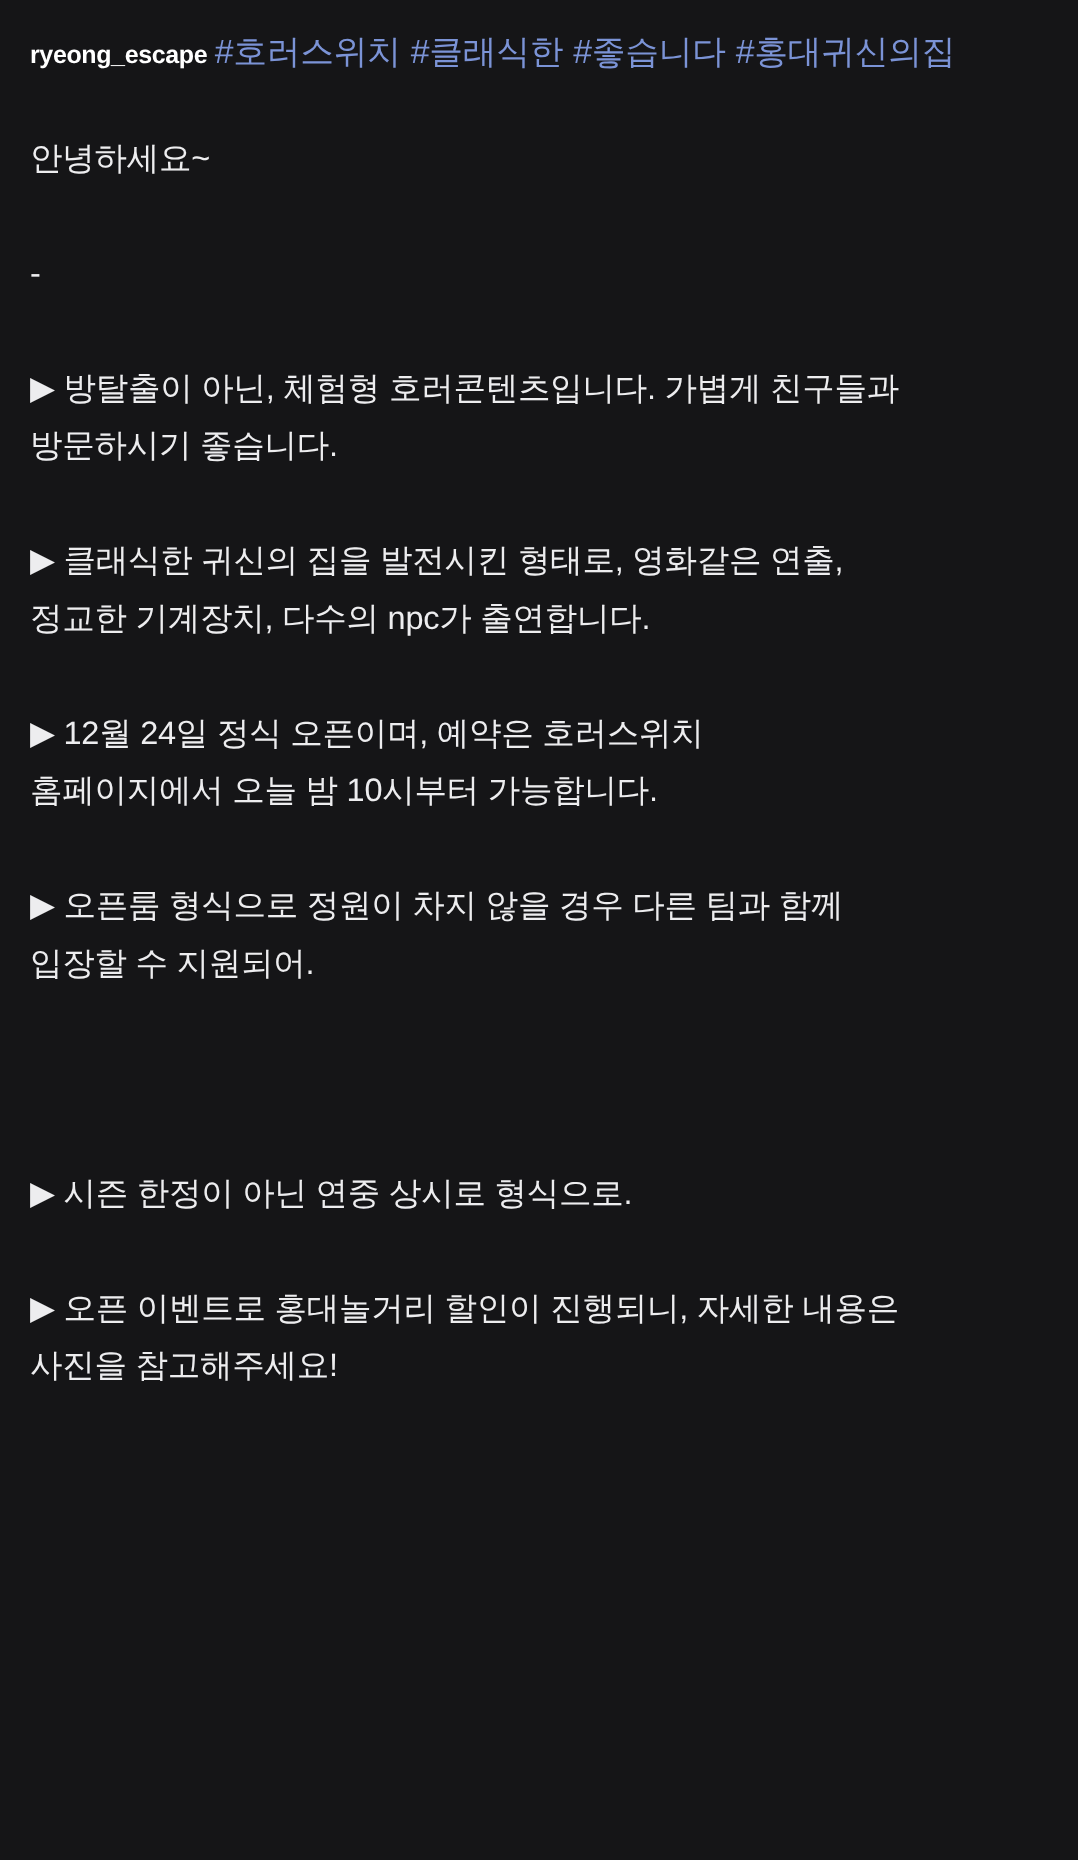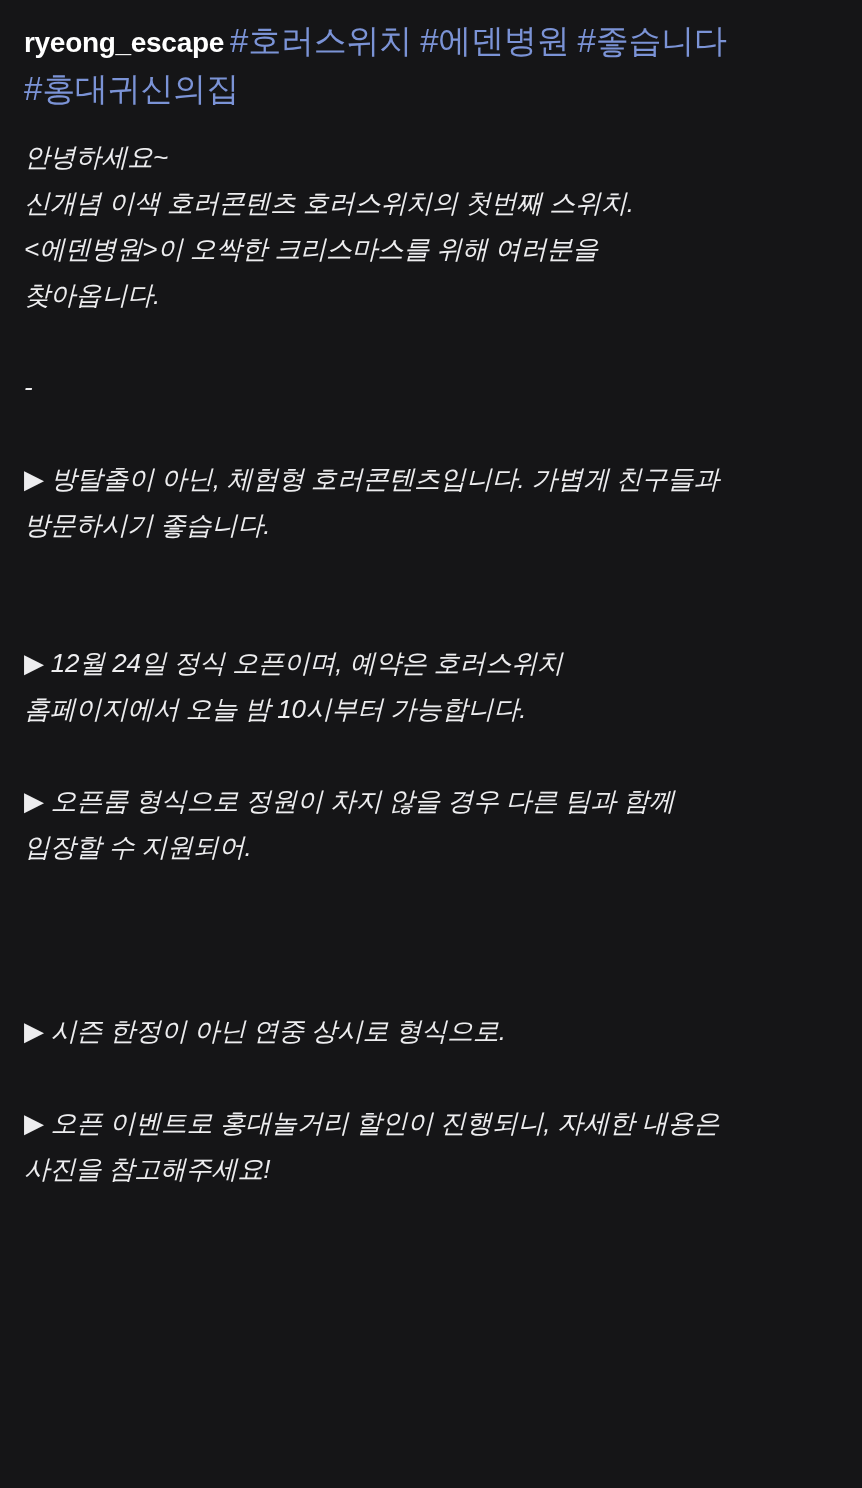--- a/index.html
+++ b/index.html
@@ -23,40 +23,39 @@
     background: #151517;
   }
   .header-line {
     font-size: 27px;
     line-height: 46px;
     letter-spacing: -0.2px;
     word-break: break-word;
   }
   .username {
     font-weight: bold;
-    font-size: 28px;
+    font-size: 20px;
     color: #ffffff;
     margin-right: 6px;
     letter-spacing: -0.3px;
   }
   .hashtag {
     color: #7b93d6;
-    font-size: 33px;
+    font-size: 27px;
     margin-right: 8px;
     white-space: nowrap;
   }
   .hashtag:last-child { margin-right: 13px; }
 
   .body {
-    margin-top: 20px;
+    margin-top: 36px;
     font-size: 26px;
     line-height: 46px;
     color: #ededef;
     letter-spacing: -0.2px;
-    font-style: italic;
   }
   .para {
     margin: 0 0 0 0;
     white-space: pre-wrap;
     word-break: break-word;
   }
   .gap {
     height: 46px;
   }
   .dash {
@@ -64,34 +63,33 @@
     line-height: 46px;
     color: #ededef;
   }
 </style>
 </head>
 <body>
 
 <div class="post">
 
   <div class="header-line">
-    <span class="username">ryeong_escape</span><span class="hashtag">#호러스위치</span><span class="hashtag">#에덴병원</span><span class="hashtag">#좋습니다</span><span class="hashtag">#홍대귀신의집</span>
+    <span class="username">ryeong_escape</span><span class="hashtag">#호러스위치</span><span class="hashtag">#클래식한</span><span class="hashtag">#좋습니다</span><span class="hashtag">#홍대귀신의집</span>
   </div>
 
   <div class="body">
     <div class="para">안녕하세요~</div>
-    <div class="para">신개념 이색 호러콘텐츠 호러스위치의 첫번째 스위치.
-&lt;에덴병원&gt;이 오싹한 크리스마스를 위해 여러분을
-찾아옵니다.</div>
     <div class="gap"></div>
     <div class="dash">-</div>
     <div class="gap"></div>
     <div class="para">▶ 방탈출이 아닌, 체험형 호러콘텐츠입니다. 가볍게 친구들과
 방문하시기 좋습니다.</div>
     <div class="gap"></div>
+    <div class="para">▶ 클래식한 귀신의 집을 발전시킨 형태로, 영화같은 연출,
+정교한 기계장치, 다수의 npc가 출연합니다.</div>
     <div class="gap"></div>
     <div class="para">▶ 12월 24일 정식 오픈이며, 예약은 호러스위치
 홈페이지에서 오늘 밤 10시부터 가능합니다.</div>
     <div class="gap"></div>
     <div class="para">▶ 오픈룸 형식으로 정원이 차지 않을 경우 다른 팀과 함께
 입장할 수 지원되어.</div>
     <div class="gap"></div>
     <div class="gap"></div>
     <div class="gap"></div>
     <div class="para">▶ 시즌 한정이 아닌 연중 상시로 형식으로.</div>

